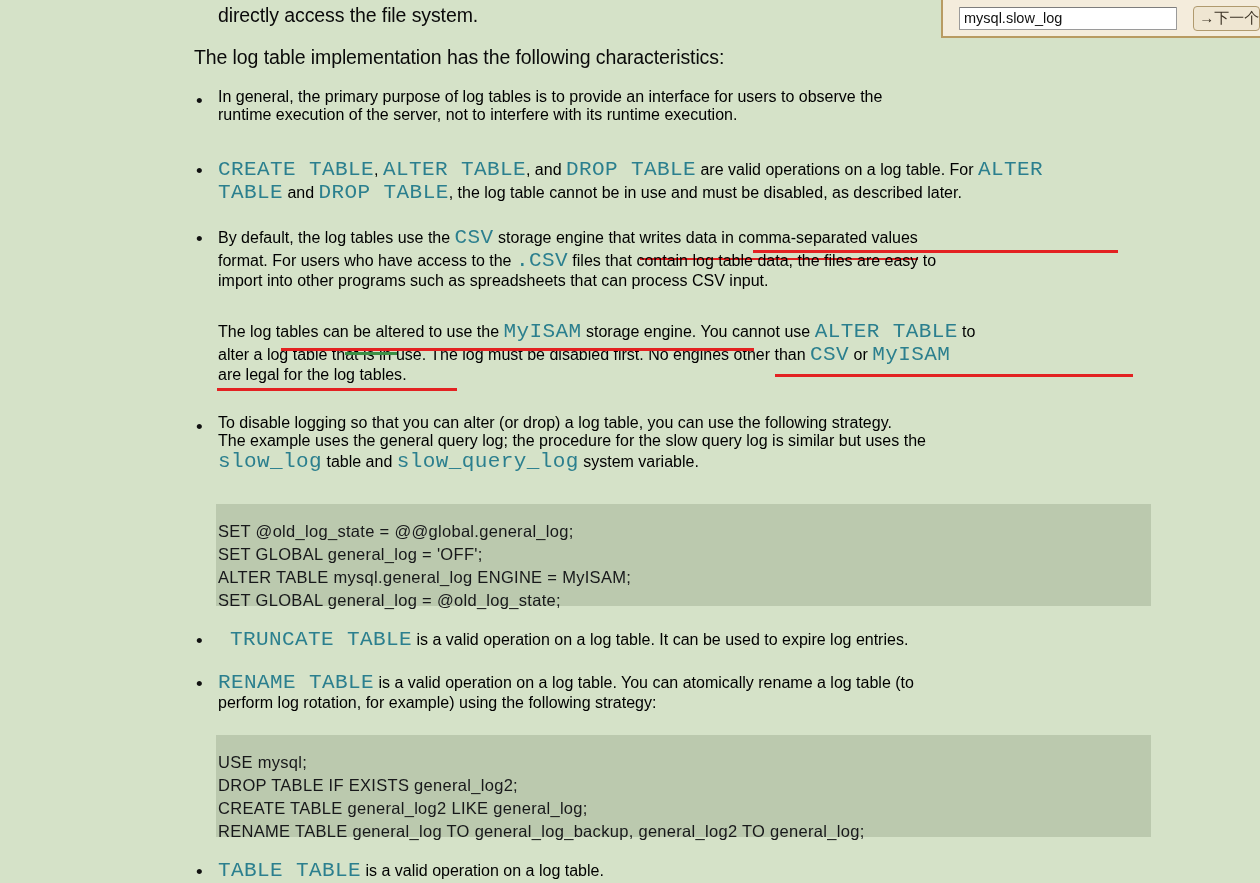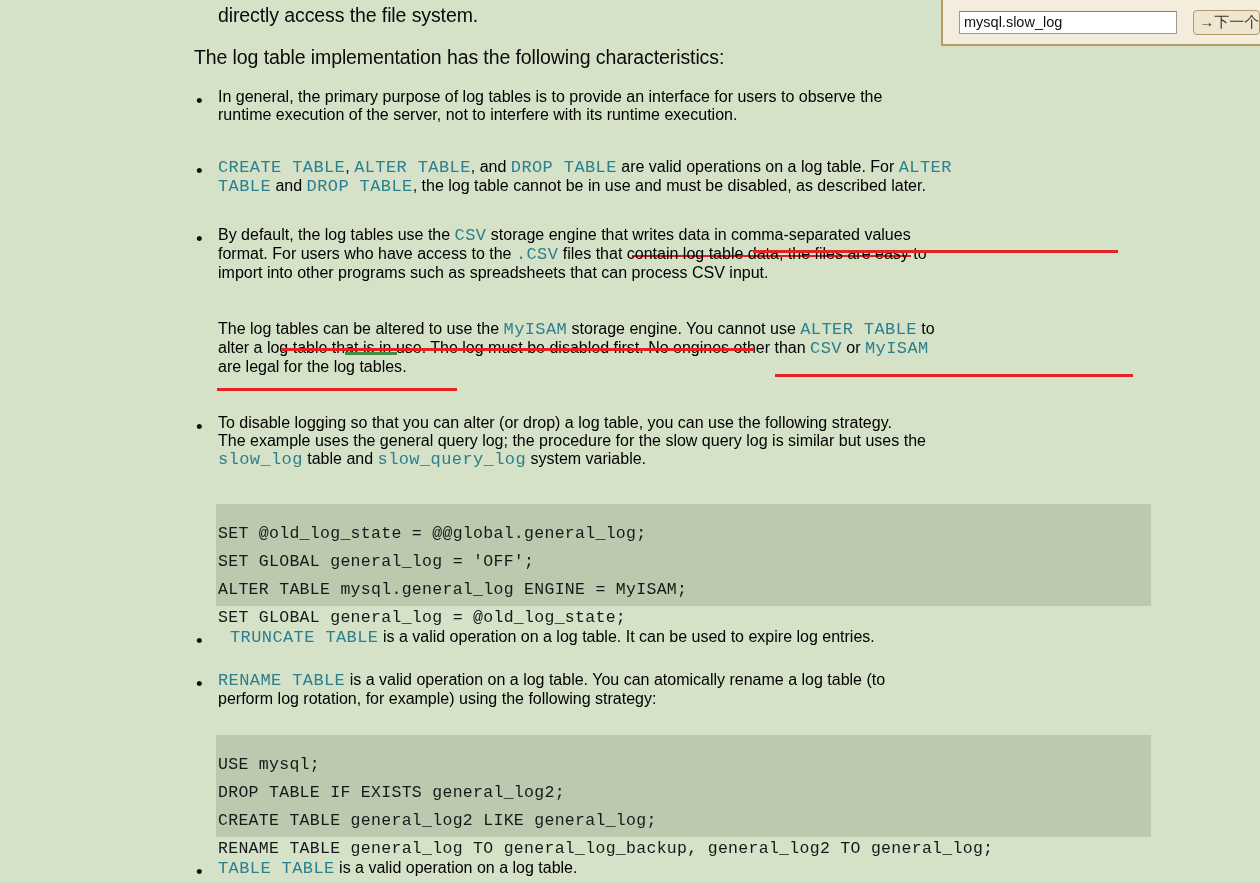--- a/index.html
+++ b/index.html
@@ -41,21 +41,21 @@
     color: #111;
   }
 
   .btext {
     position: absolute;
     left: 218px;
   }
 
   code, .code {
     font-family: "Liberation Mono", "DejaVu Sans Mono", monospace;
-    font-size: 17px;
+    font-size: 21px;
     color: #2b7f8e;
     letter-spacing: 0.4px;
   }
 
   
   .u-red {
     border-bottom: 2.5px solid #e02020;
     padding-bottom: 12px;
   }
 
@@ -73,35 +73,35 @@
     position: absolute;
     background: #bbc9ae;
     left: 216px;
     width: 935px;
     box-sizing: border-box;
     padding: 16px 0 14px 0;
   }
   .codeblock pre {
     margin: 0;
     padding: 0 0 0 2px;
-    font-family: Liberation Mono, monospace;
+    font-family: Liberation Sans, sans-serif;
     font-size: 16.5px;
-    line-height: 28px;
+    line-height: 23px;
     color: #17181a;
     letter-spacing: 0.3px;
     white-space: pre;
   }
 
   
   #find-toolbar {
     position: absolute;
     left: 941px;
     top: 0;
     width: 319px;
-    height: 46px;
+    height: 38px;
     background: #f4ecdc;
     border-left: 2px solid #b89b62;
     border-bottom: 2px solid #b89b62;
     box-sizing: border-box;
     display: flex;
     align-items: center;
     padding-left: 16px;
     gap: 16px;
   }
   #find-input {

